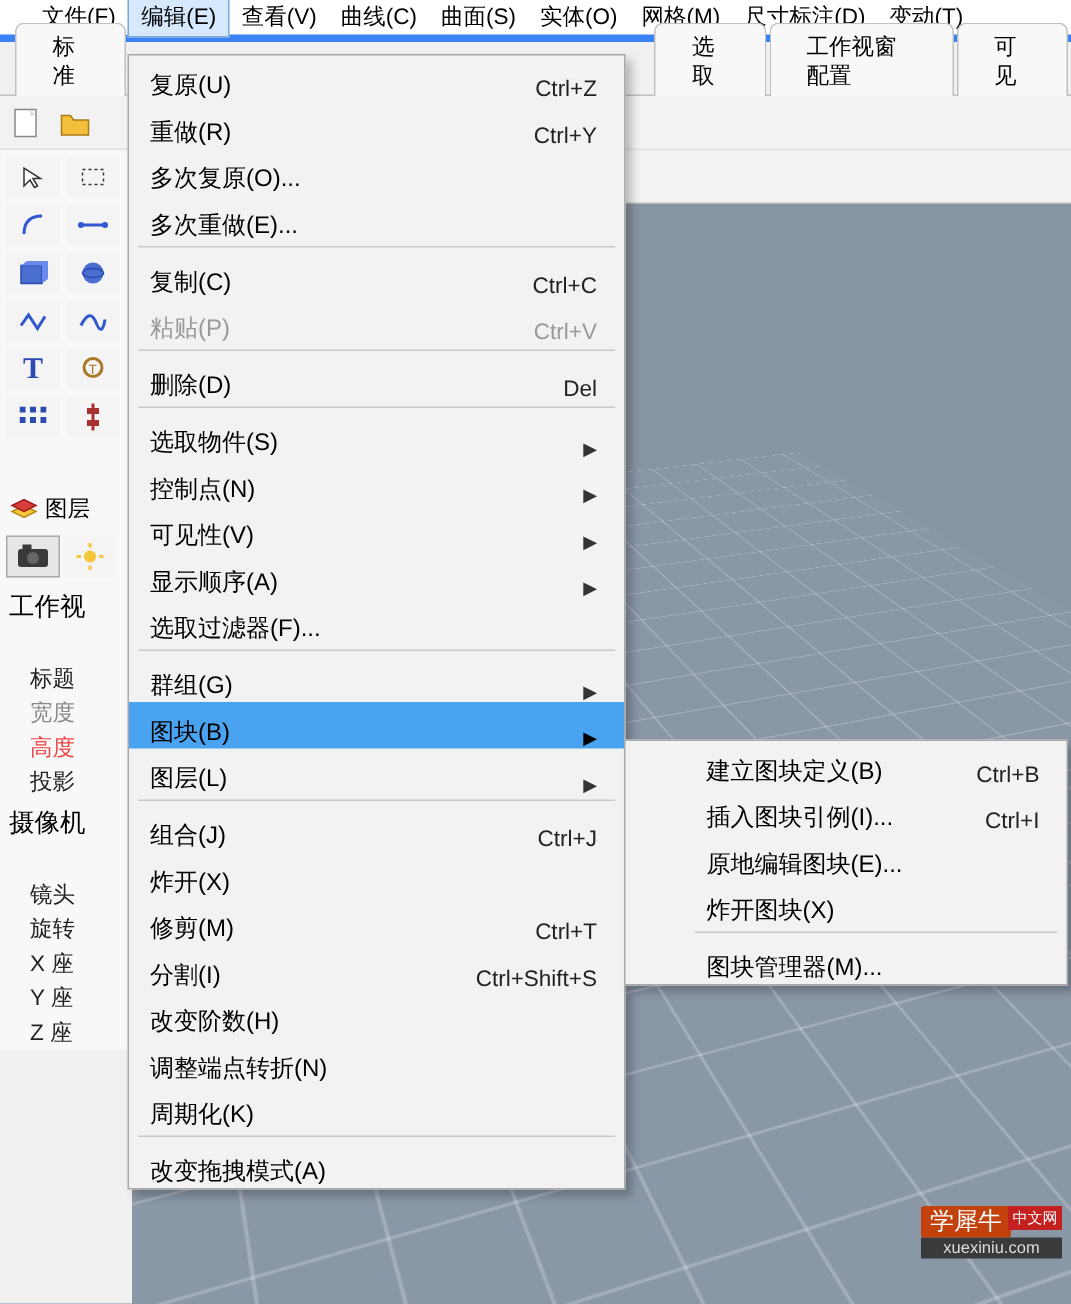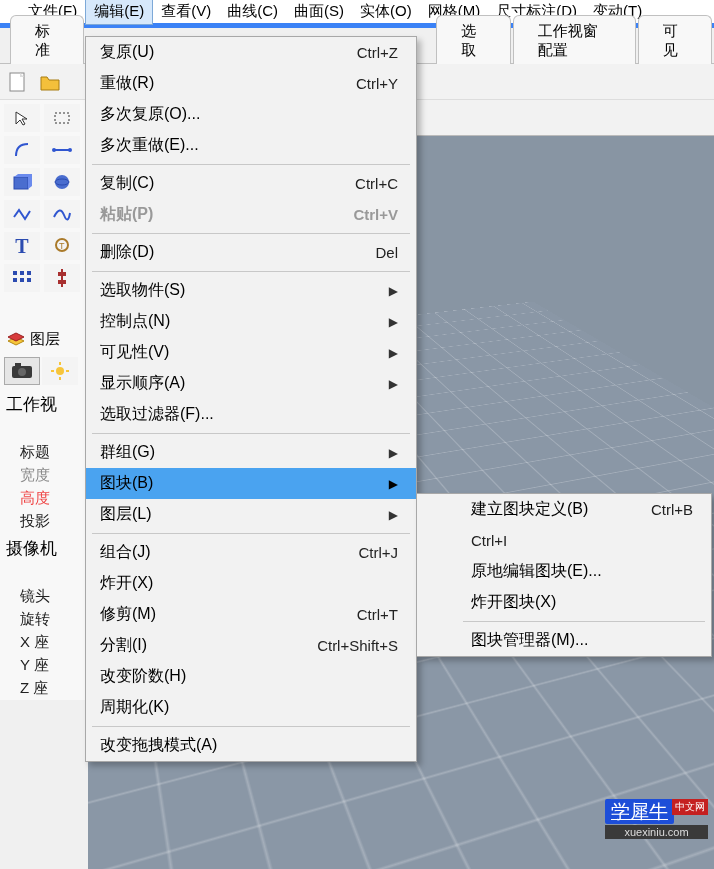--- a/index.html
+++ b/index.html
@@ -144,28 +144,28 @@
       top: 36px;
       width: 332px;
       background: #f2f2f2;
       border: 1px solid #a8a8a8;
       box-shadow: 4px 4px 6px rgba(0,0,0,0.25);
       z-index: 10;
     }
     .menu-item {
       display: flex;
       justify-content: space-between;
-      align-items: center;
+      align-items: flex-end;
       height: 31px;
       padding: 0 18px 0 14px;
       font-size: 16px;
       color: #000;
       cursor: default;
     }
-    .menu-item.disabled { color: #999; font-weight: bold; }
+    .menu-item.disabled { color: #999; }
     .menu-item.highlight { background: #4aa3f0; color: #000; }
     .menu-item .shortcut { color: #222; font-size: 15px; }
     .menu-item.disabled .shortcut { color: #999; }
     .menu-sep {
       height: 1px;
       background: #c8c8c8;
       margin: 3px 6px;
     }
     .submenu-arrow { font-size: 12px; color: #333; }
     .menu-item.highlight .submenu-arrow { color: #000; }
@@ -181,26 +181,25 @@
       padding-left: 40px;
     }
     .watermark {
       position: absolute;
       right: 6px;
       bottom: 30px;
       z-index: 5;
       text-align: center;
     }
     .watermark-box {
-      background: #1d4ed8;
+      background: #c2410c;
       color: #fff;
       padding: 2px 6px;
-      font-size: 19px;
+      font-size: 16px;
       border-radius: 2px;
-      text-decoration: underline;
     }
     .watermark-badge {
       display: inline-block;
       background: #c52020;
       color: #fff;
       font-size: 10px;
       padding: 1px 3px;
       vertical-align: top;
       margin-left: -2px;
     }
@@ -505,34 +504,38 @@
       <span class="shortcut">Ctrl+T</span>
     </div>
     <div class="menu-item">
       <span>分割(I)</span>
       <span class="shortcut">Ctrl+Shift+S</span>
     </div>
     <div class="menu-item">
       <span>改变阶数(H)</span>
     </div>
     <div class="menu-item">
+      <span>调整端点转折(N)</span>
+    </div>
+    <div class="menu-item">
       <span>周期化(K)</span>
     </div>
     <div class="menu-sep"></div>
     <div class="menu-item">
       <span>改变拖拽模式(A)</span>
     </div>
   </div>
 
 <div class="submenu" id="block-submenu">
     <div class="menu-item">
       <span>建立图块定义(B)</span>
       <span class="shortcut">Ctrl+B</span>
     </div>
     <div class="menu-item">
+      <span>插入图块引例(I)...</span>
       <span class="shortcut">Ctrl+I</span>
     </div>
     <div class="menu-item">
       <span>原地编辑图块(E)...</span>
     </div>
     <div class="menu-item">
       <span>炸开图块(X)</span>
     </div>
     <div class="menu-sep"></div>
     <div class="menu-item">

